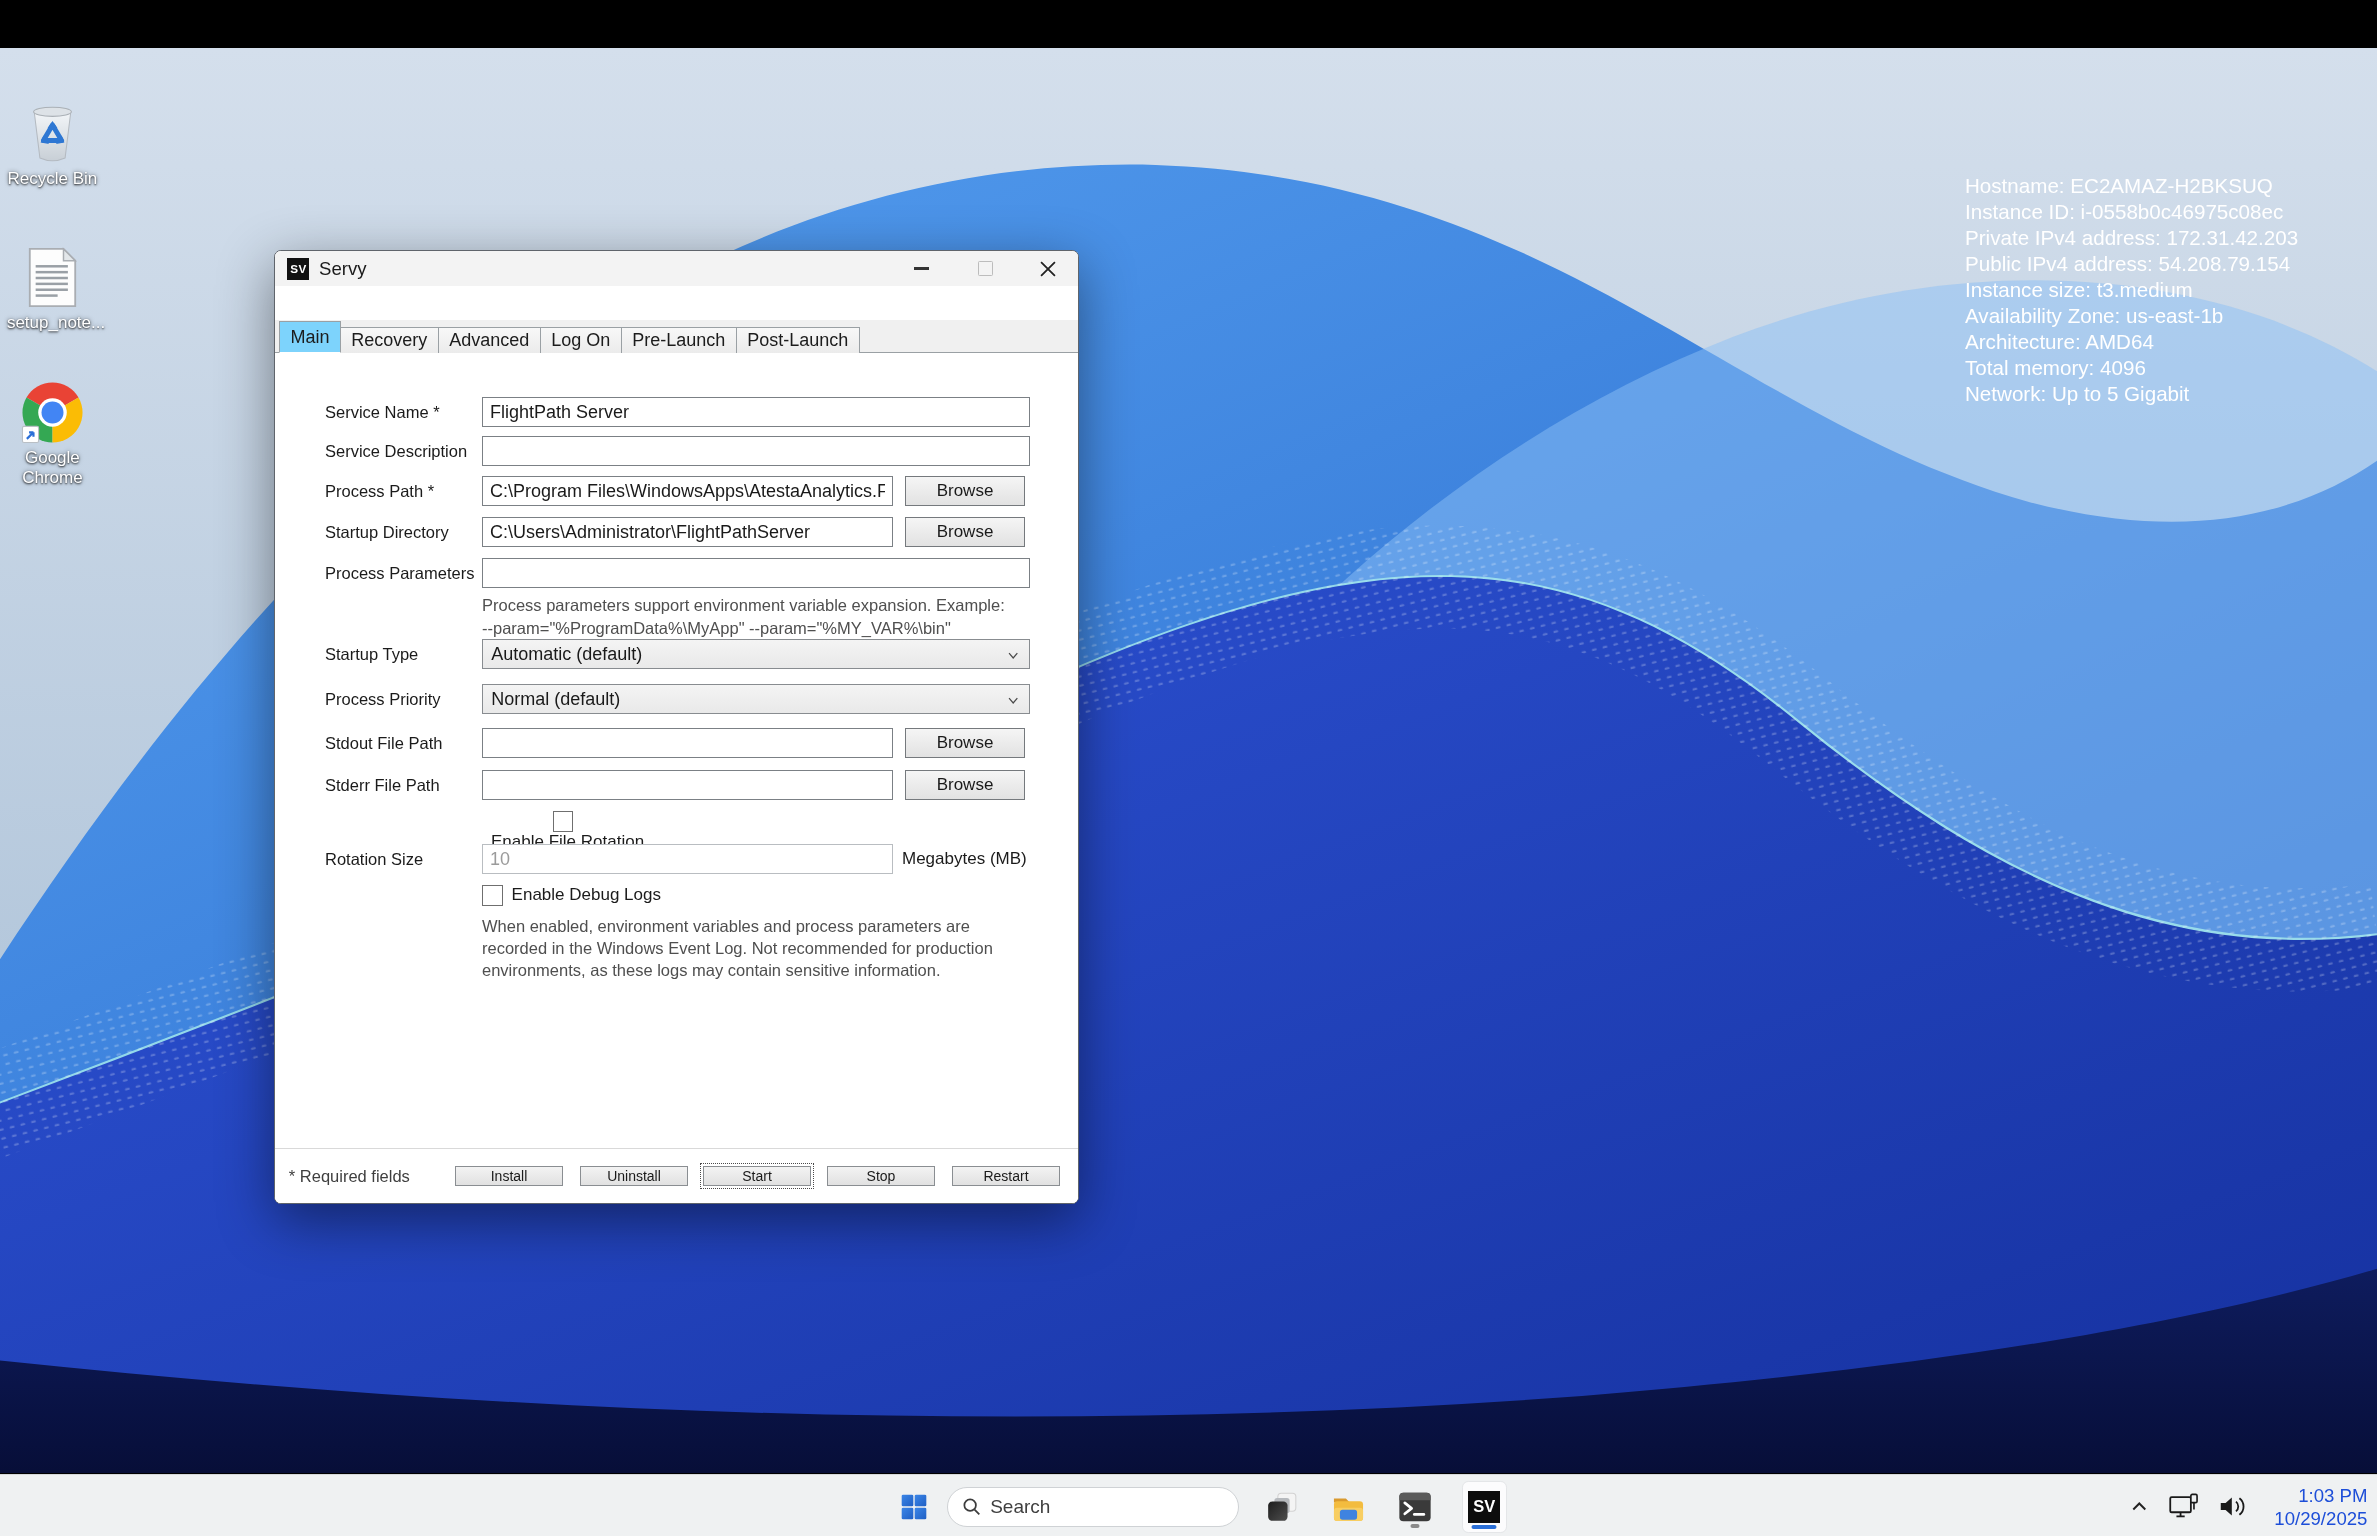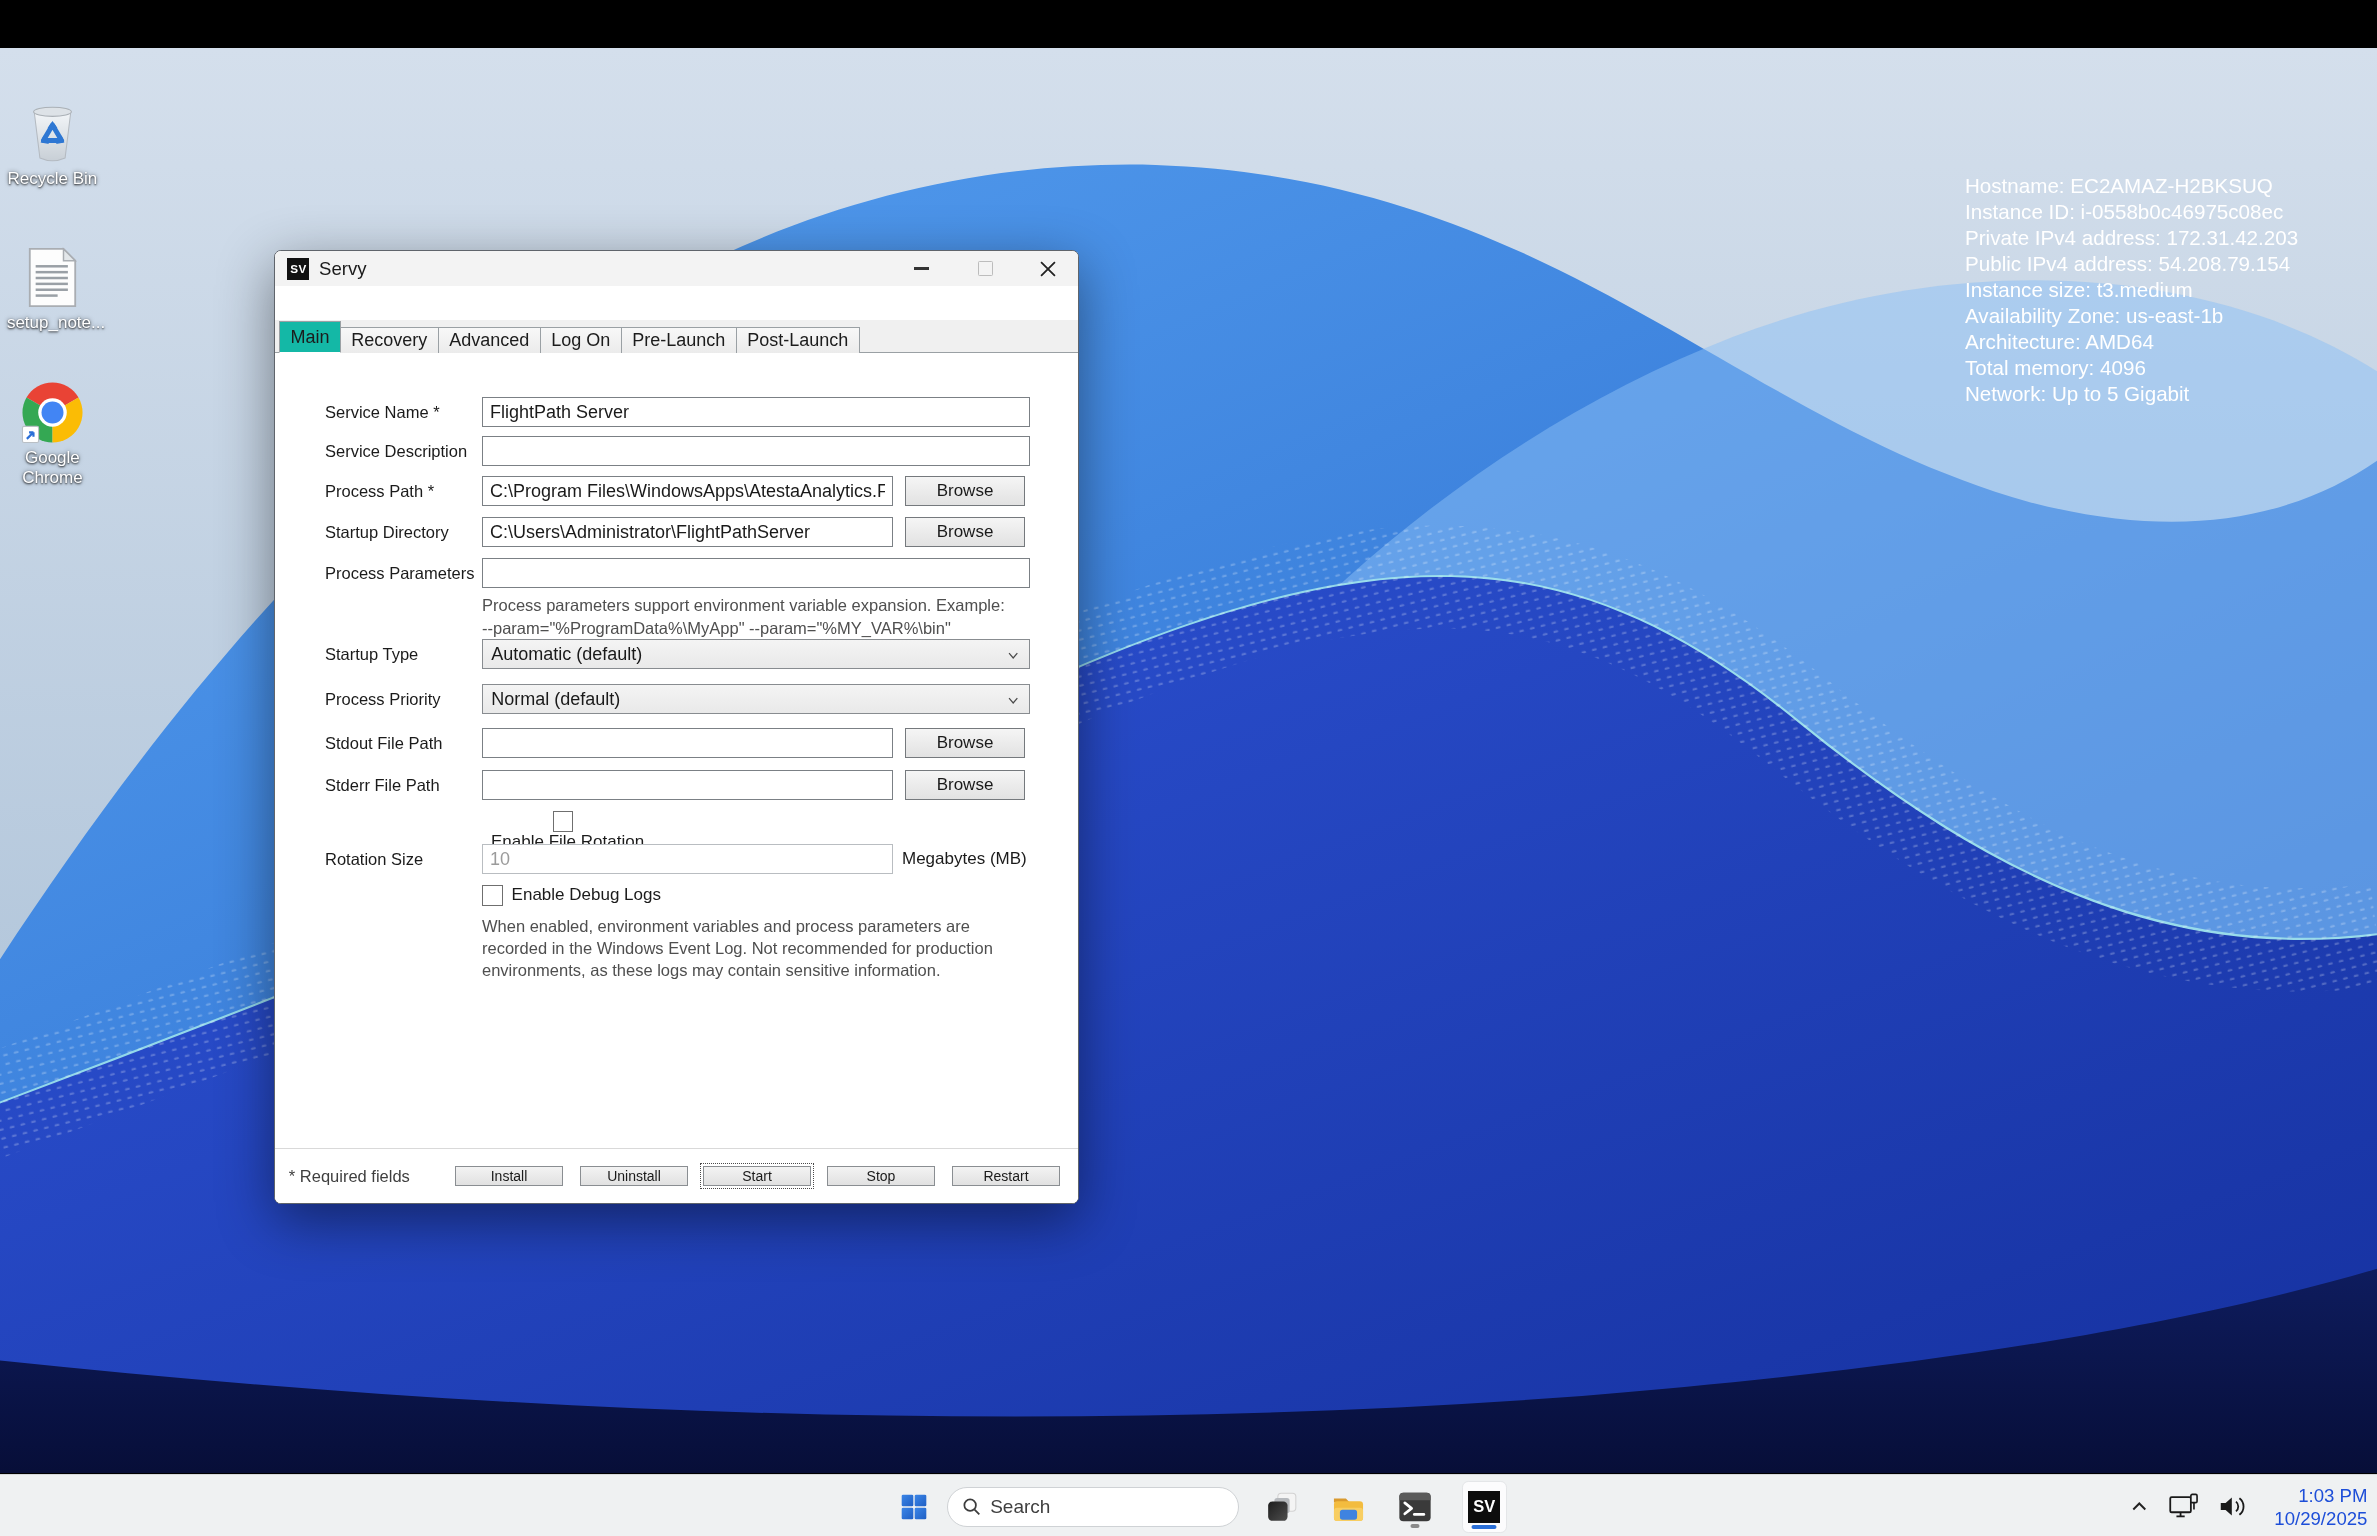--- a/index.html
+++ b/index.html
@@ -36,21 +36,21 @@
 
   .menubar { position:absolute; left:0; top:35px; right:0; height:34px; background:#f0f0f0;
     display:flex; align-items:center; padding-left:2.8px; }
   .menuitem { font-size:18px; color:#1c1c1c; padding:0 10.3px; height:100%; display:flex; align-items:center; }
 
   .tabstrip { position:absolute; left:0; top:69px; right:0; height:33px; background:#f0f0f0;
     display:flex; align-items:flex-end; padding-left:4.1px; border-bottom:1.4px solid #9aa0a4; }
   .tab { height:26px; margin-bottom:-1.4px; padding:0 10.3px; display:flex; align-items:center;
     background:linear-gradient(#f8f8f8,#ebebeb); border:1.4px solid #9aa0a4; border-bottom:none;
     font-size:18px; color:#1c1c1c; margin-right:-0.7px; }
-  .tab.active { height:32px; background:#14b8a6; position:relative; z-index:2;
+  .tab.active { height:32px; background:#7dd3fc; position:relative; z-index:2;
     border-bottom:1.4px solid #fff; margin-bottom:-1.4px; }
 
   .content { position:absolute; left:0; top:103px; right:0; bottom:0; background:#fff; }
 
   .flabel { position:absolute; left:50px; width:155px; font-size:16.5px; color:#1b1b1b; line-height:30px; white-space:nowrap; }
   .tinput { position:absolute; left:207px; height:30px; border:1.4px solid #7b8085; background:#fff;
     font-family:"Liberation Sans",sans-serif; font-size:18px; color:#1a1a1a; padding:0 6.9px; outline:none; }
   .w-full { width:548px; }
   .w-path { width:411px; }
   .tinput.disabled { border-color:#b9bdc1; color:#9b9b9b; }

